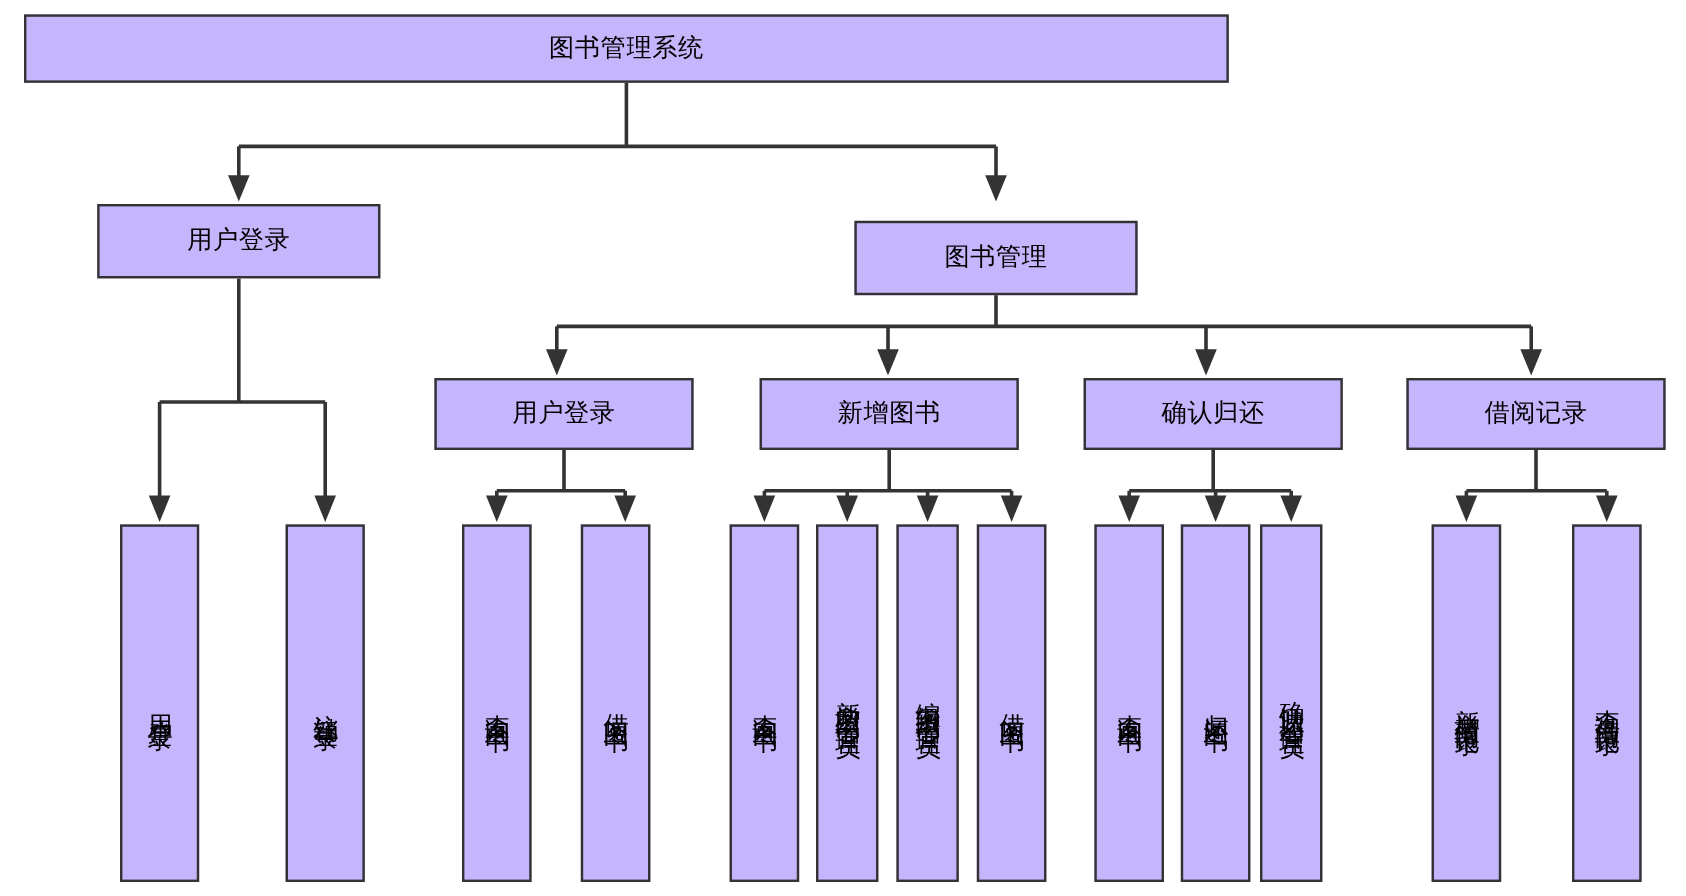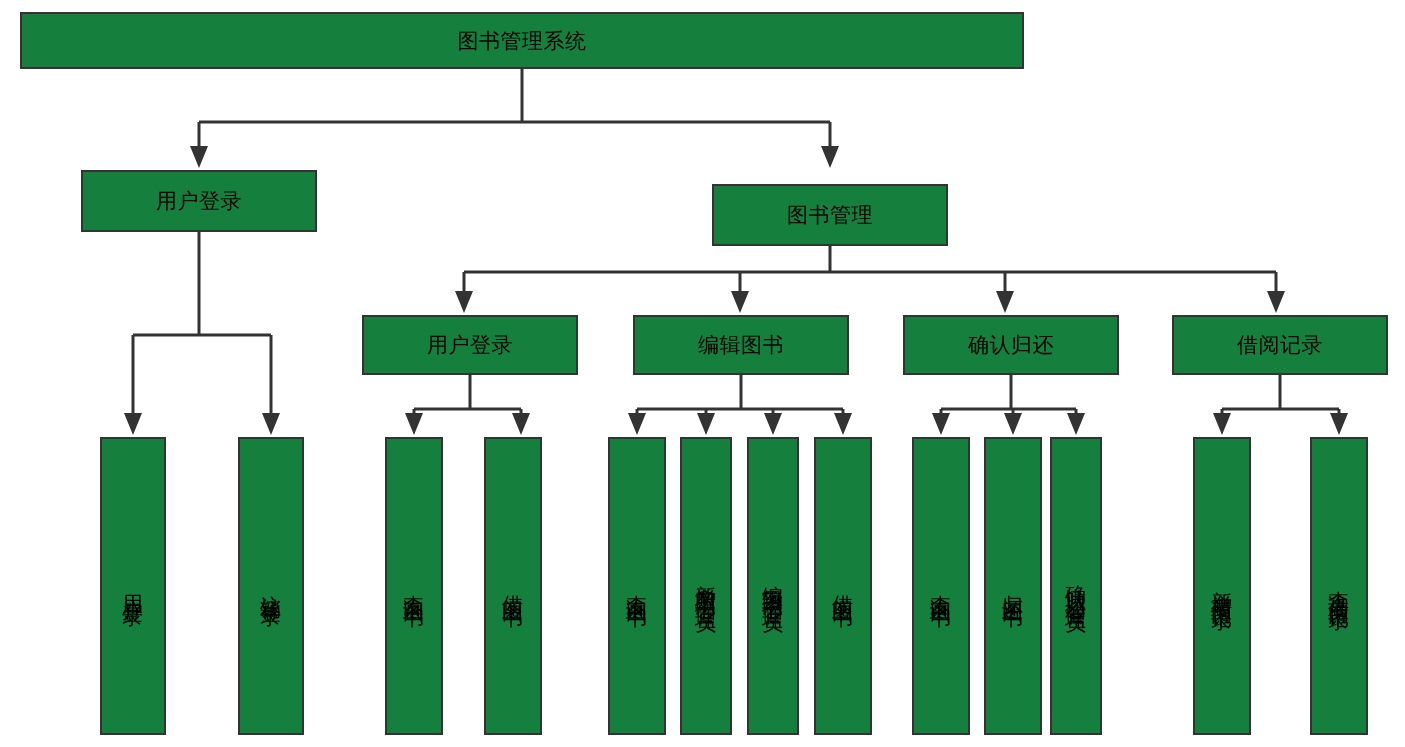--- a/index.html
+++ b/index.html
@@ -21,21 +21,21 @@
   #diagram-svg {
     position: absolute;
     left: 0;
     top: 0;
     width: 1405px;
     height: 747px;
   }
   .node-box {
     position: absolute;
     box-sizing: border-box;
-    background: #15803d;
+    background: #c4b5fd;
     border: 2px solid #333333;
     display: flex;
     align-items: center;
     justify-content: center;
     color: #000000;
   }
   .node-label {
     display: block;
     text-align: center;
     line-height: 1.22;
@@ -135,21 +135,21 @@
       <div class="node-box horizontal" style="left: 81px; top: 170px; width: 236px; height: 62px;">
         <span class="node-label">用户登录</span>
       </div>
       <div class="node-box horizontal" style="left: 712px; top: 184px; width: 236px; height: 62px;">
         <span class="node-label">图书管理</span>
       </div>
       <div class="node-box horizontal" style="left: 362px; top: 315px; width: 216px; height: 60px;">
         <span class="node-label">用户登录</span>
       </div>
       <div class="node-box horizontal" style="left: 633px; top: 315px; width: 216px; height: 60px;">
-        <span class="node-label">编辑图书</span>
+        <span class="node-label">新增图书</span>
       </div>
       <div class="node-box horizontal" style="left: 903px; top: 315px; width: 216px; height: 60px;">
         <span class="node-label">确认归还</span>
       </div>
       <div class="node-box horizontal" style="left: 1172px; top: 315px; width: 216px; height: 60px;">
         <span class="node-label">借阅记录</span>
       </div>
       <div class="node-box vertical" style="left: 100px; top: 437px; width: 66px; height: 298px;">
         <span class="node-label">用户登录</span>
       </div>

